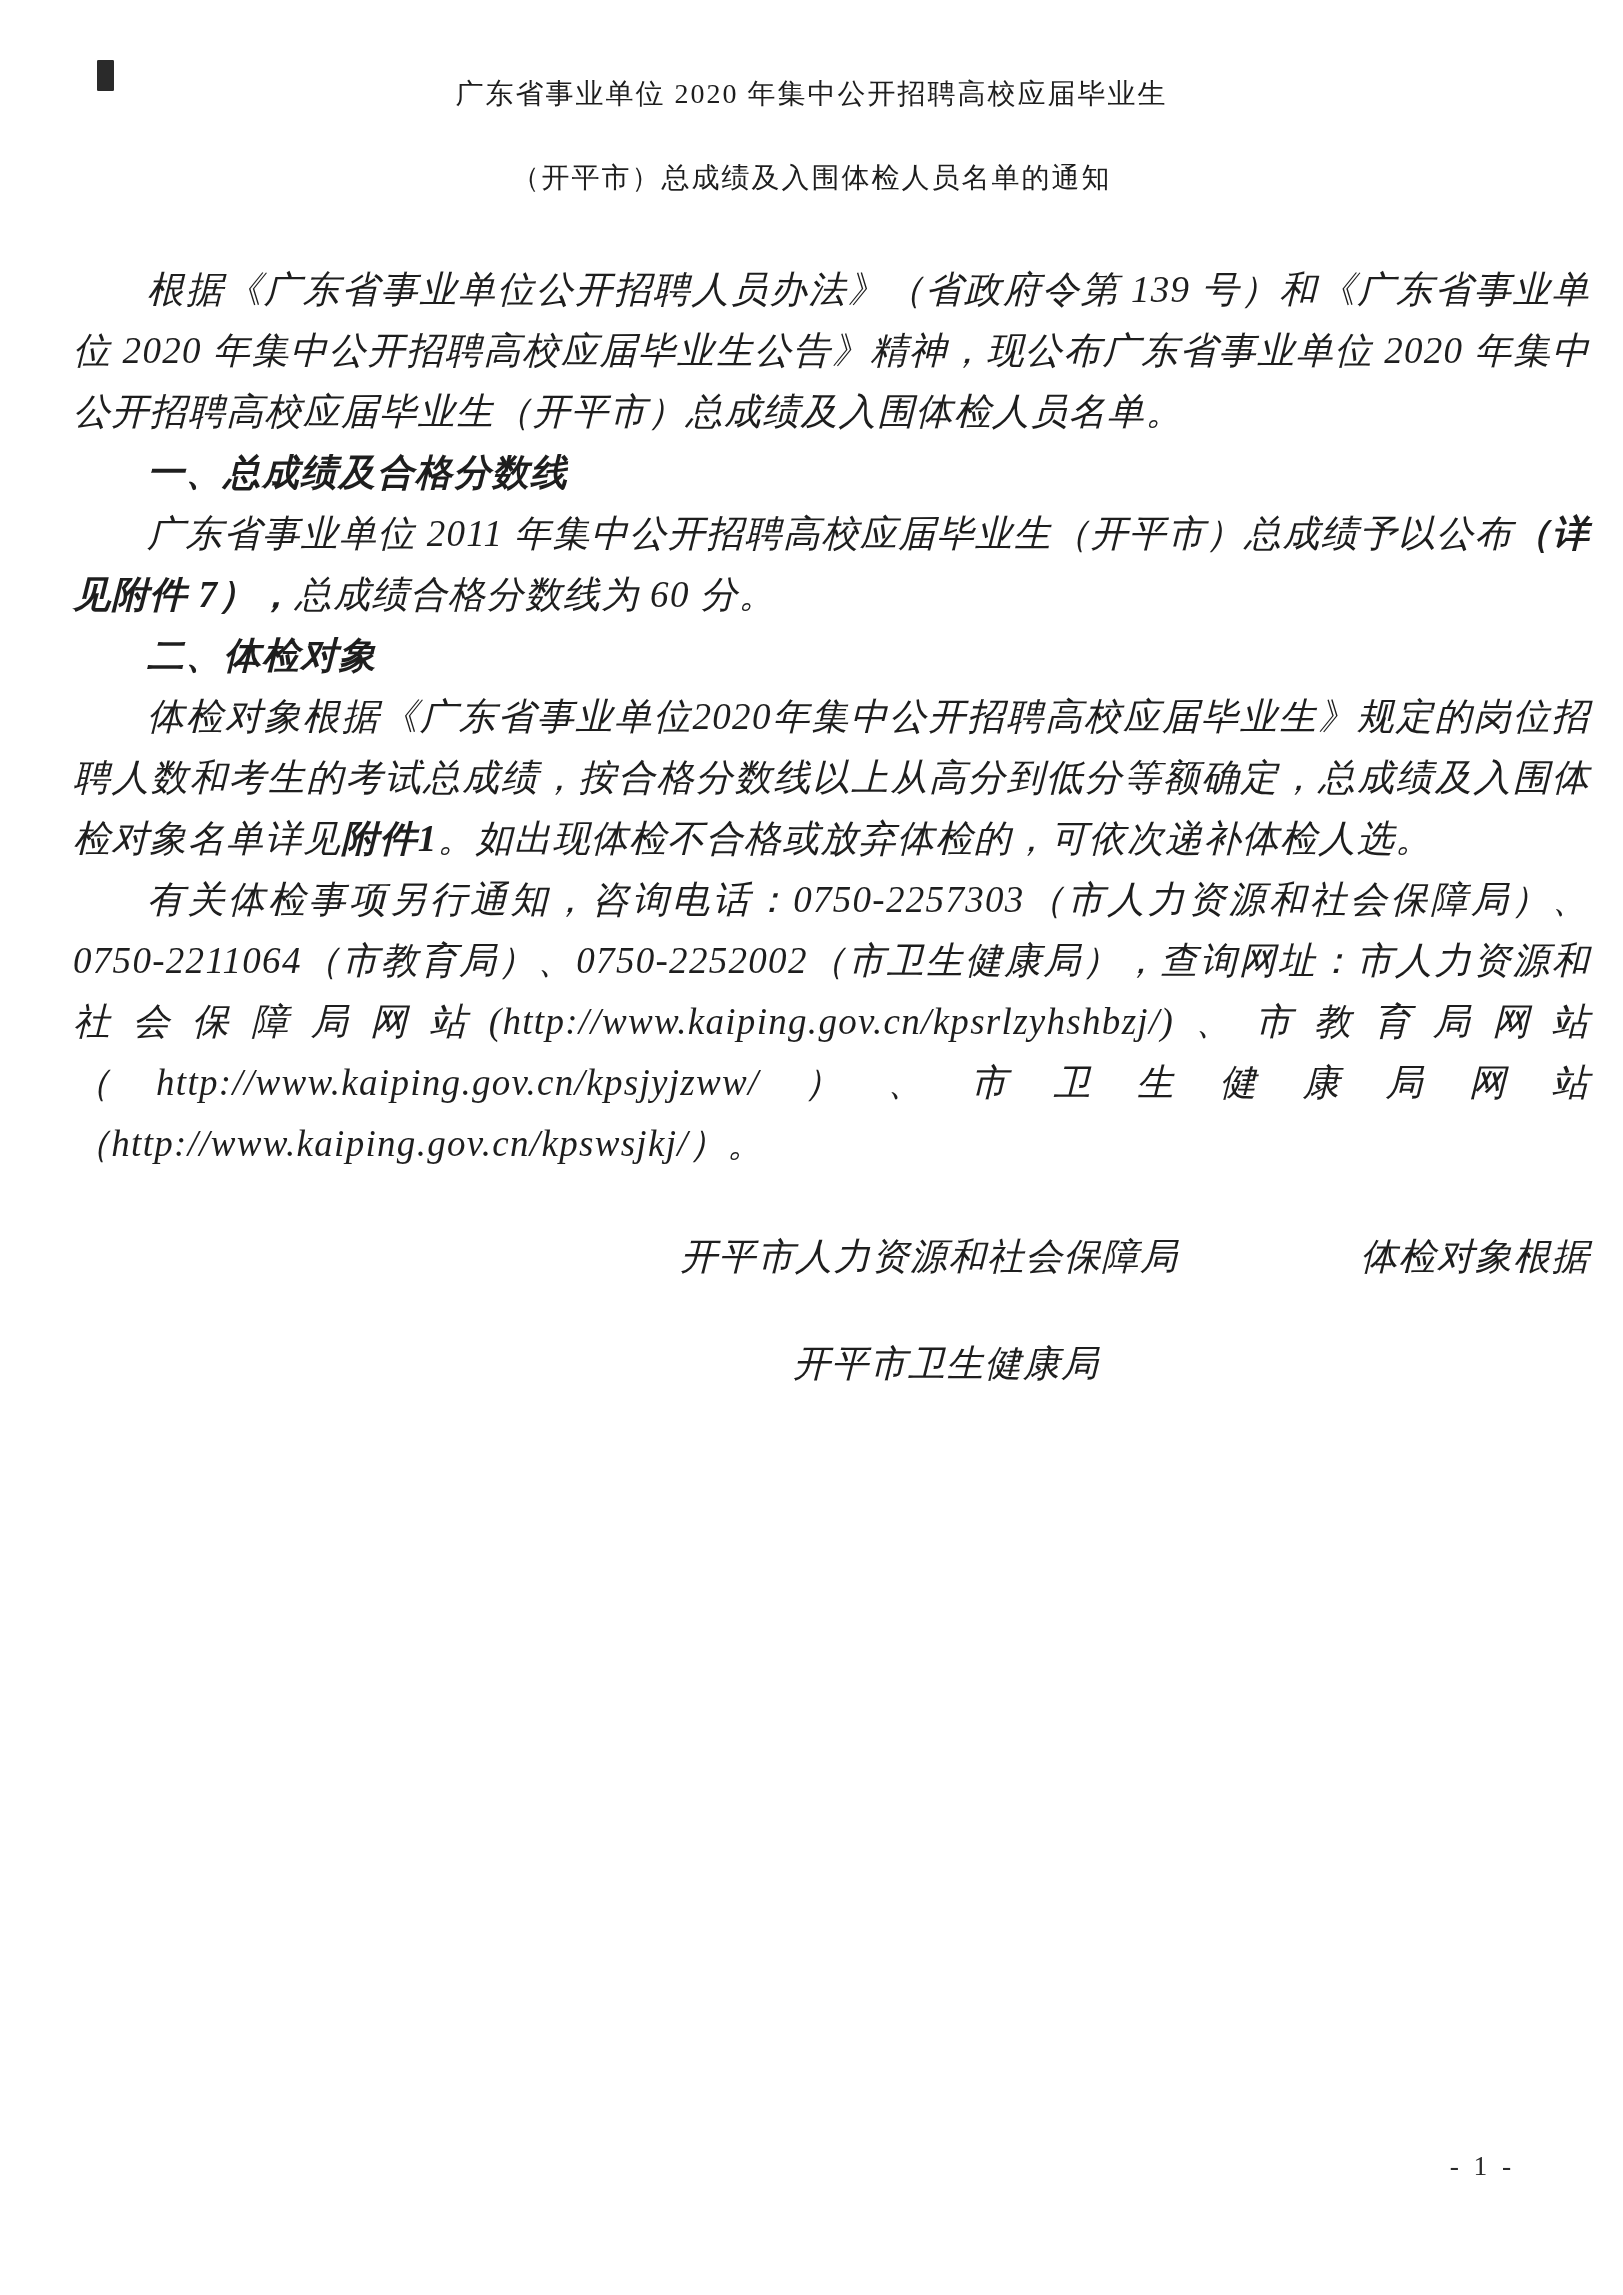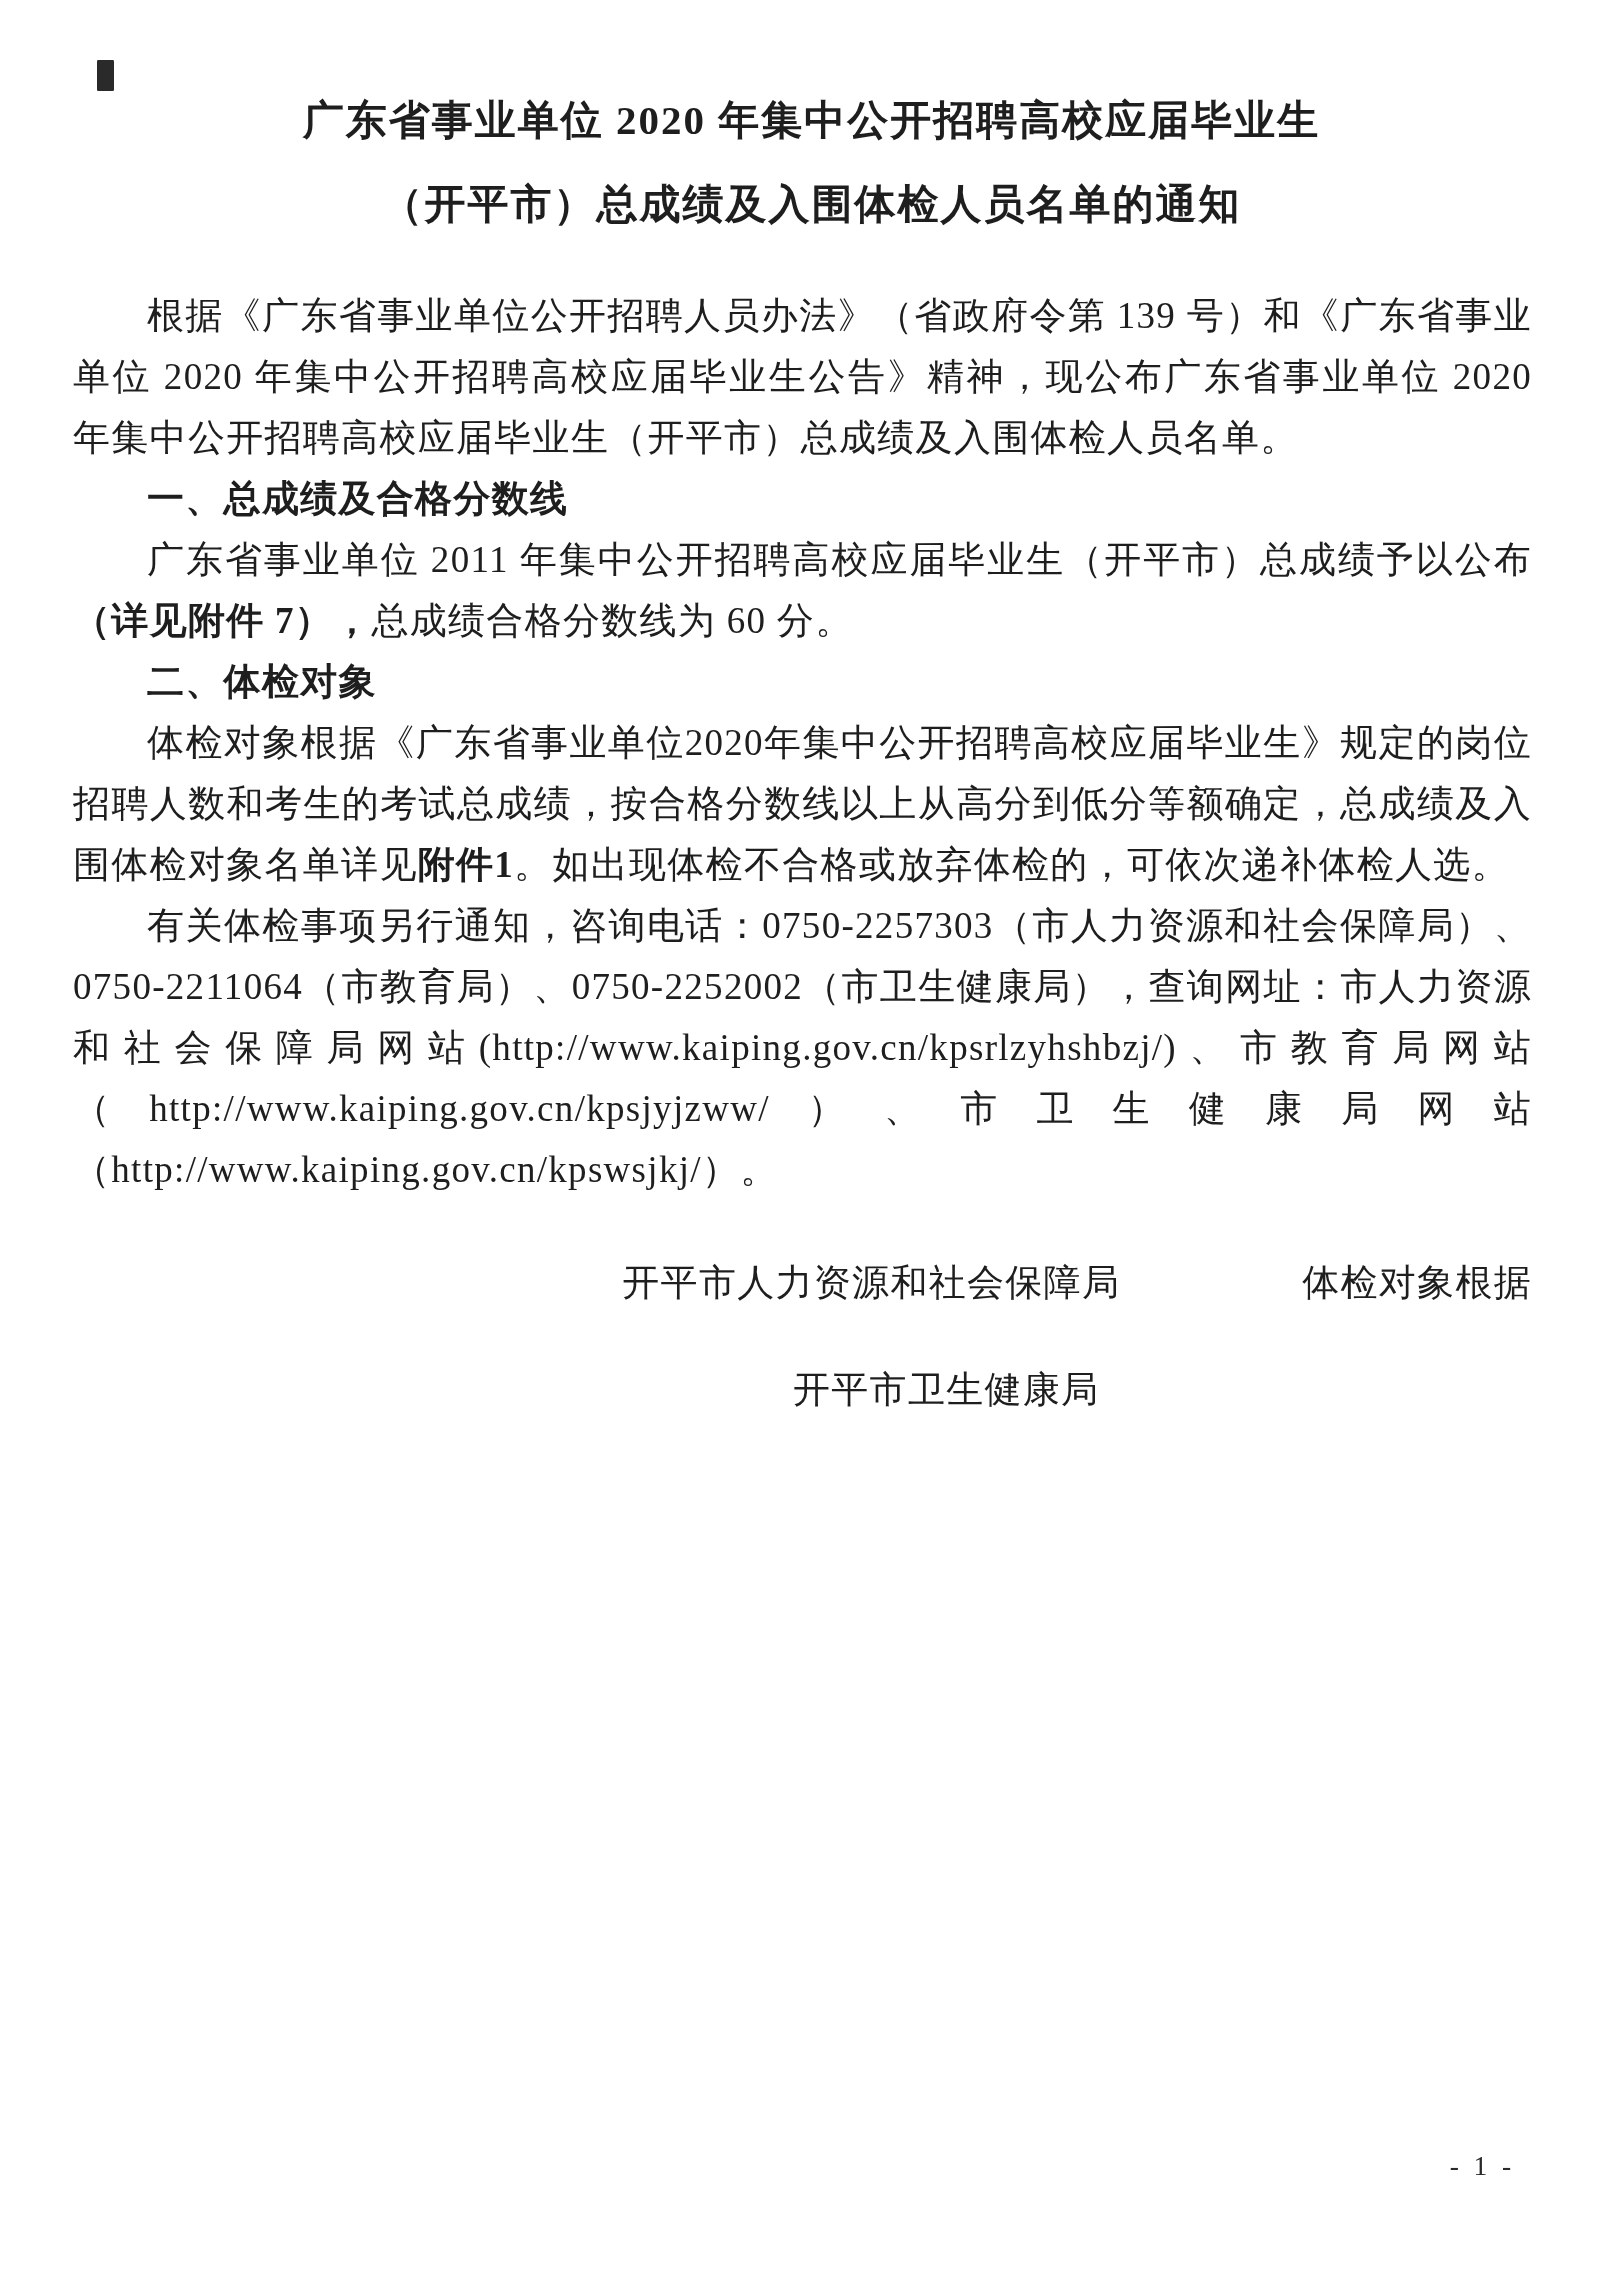--- a/index.html
+++ b/index.html
@@ -20,34 +20,35 @@
     position: absolute;
     left: 97px;
     top: 60px;
     width: 17px;
     height: 31px;
     background: #2a2a2a;
     border-radius: 1.3px;
   }
   .title {
     margin: 0;
-    padding-top: 78px;
+    padding-top: 52px;
     text-align: center;
-    font-size: 41px;
-    font-weight: 700;
+    font-size: 28px;
+    font-weight: 400;
     line-height: 84px;
     letter-spacing: 2px;
   }
   .title-line { display: block; }
   .content {
-    margin: 39px 91px 0 73px;
+    margin: 39px 33px 0 73px;
     font-size: 37px;
     line-height: 61px;
     letter-spacing: 1.3px;
     text-align: justify;
+    font-style: italic;
   }
   .para {
     margin: 0;
     text-indent: 2em;
   }
   .heading { font-weight: 700; }
   .b { font-weight: 700; }
   .attachment { margin-top: 61px; }
   .sig-row {
     margin-top: 52px;

